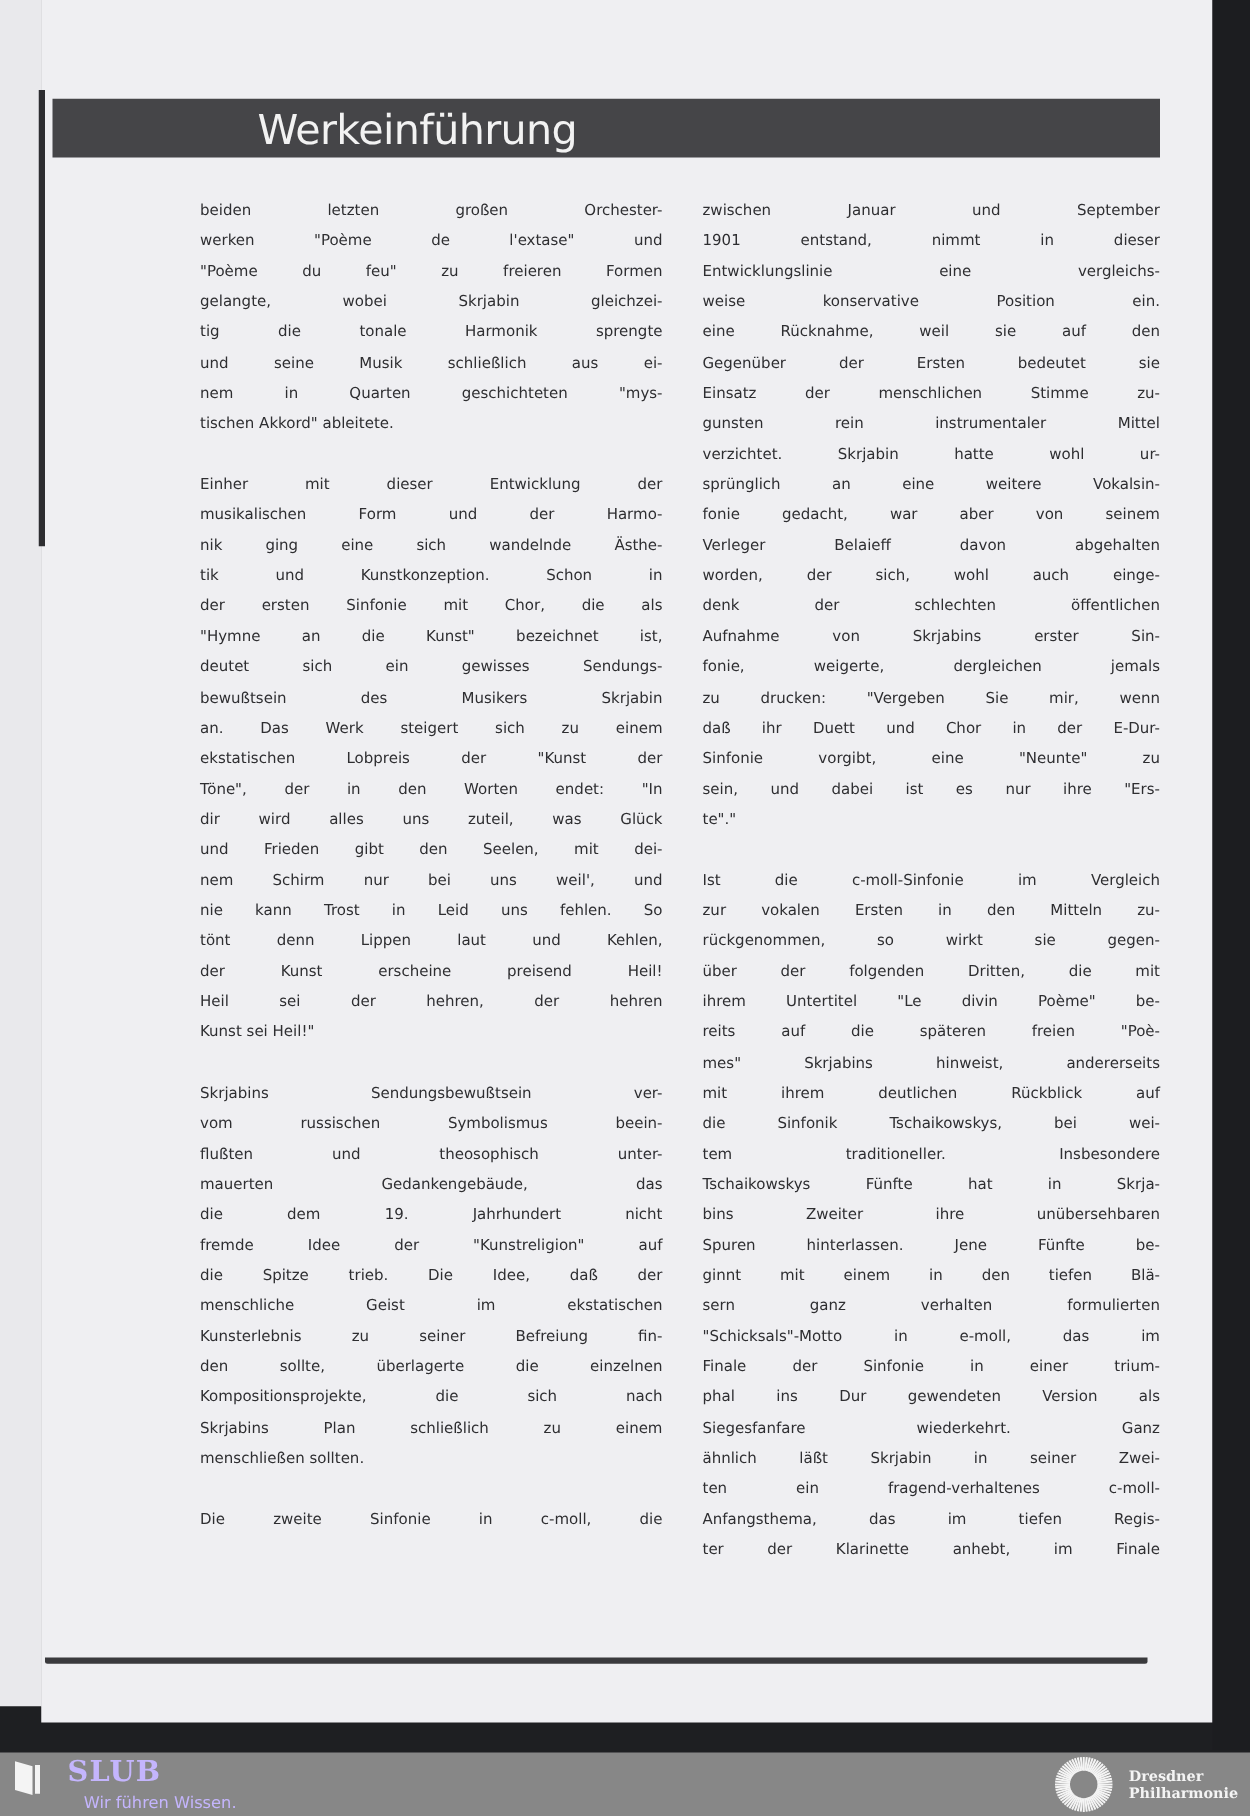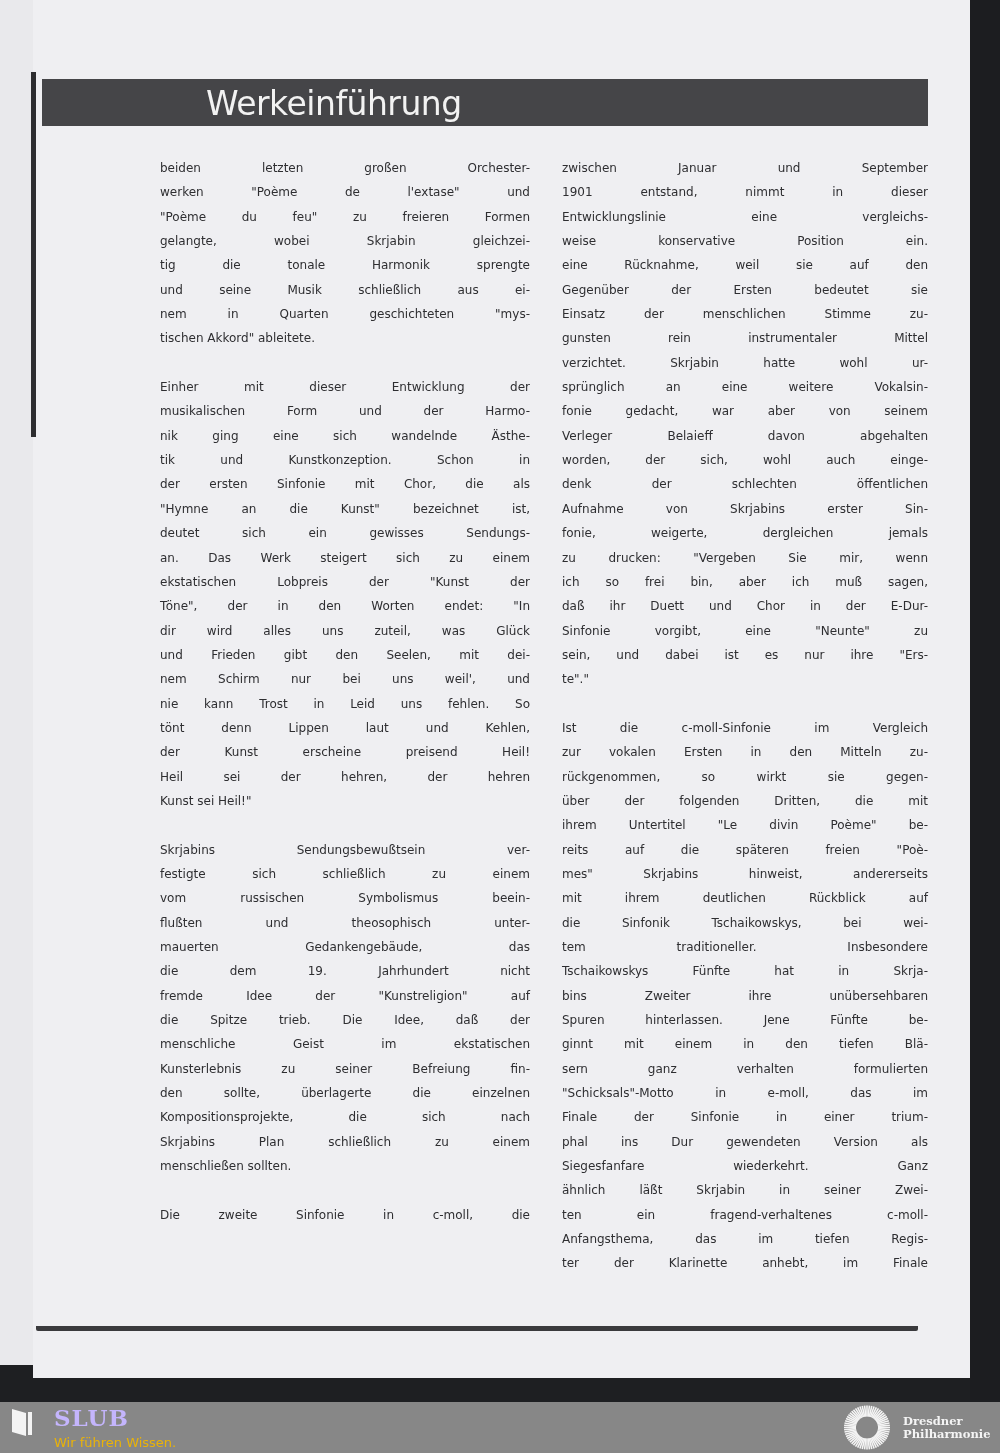--- a/index.html
+++ b/index.html
@@ -50,22 +50,22 @@
   }
   .footer {
     position:absolute; left:0; top:1402px; width:1000px; height:51px; background:#878787;
   }
   .slub-icon { position:absolute; left:9px; top:1407px; width:26px; height:30px; }
   .slub-name {
     position:absolute; left:54px; top:1404px; font-family:"DejaVu Serif", serif;
     font-size:23px; font-weight:bold; color:#c4b5fd; letter-spacing:1px;
   }
   .slub-tag {
-    position:absolute; left:54px; top:1435px; font-family:"DejaVu Sans", sans-serif;
-    font-size:13px; color:#eab308;
+    position:absolute; left:67px; top:1435px; font-family:"DejaVu Sans", sans-serif;
+    font-size:13px; color:#c4b5fd;
   }
   .dp-logo { position:absolute; left:842px; top:1404px; width:50px; height:47px; }
   .dp-name {
     position:absolute; left:903px; top:1415px; font-family:"DejaVu Serif", serif;
     font-size:11.5px; line-height:13px; color:#f4f4f4; font-weight:bold;
   }
 </style>
 </head>
 <body>
 
@@ -89,34 +89,34 @@
     <span class="line">nem in Quarten geschichteten "mys-</span>
     <span class="line last">tischen Akkord" ableitete.</span>
     <span class="gap"></span>
     <span class="line">Einher mit dieser Entwicklung der</span>
     <span class="line">musikalischen Form und der Harmo-</span>
     <span class="line">nik ging eine sich wandelnde Ästhe-</span>
     <span class="line">tik und Kunstkonzeption. Schon in</span>
     <span class="line">der ersten Sinfonie mit Chor, die als</span>
     <span class="line">"Hymne an die Kunst" bezeichnet ist,</span>
     <span class="line">deutet sich ein gewisses Sendungs-</span>
+    <span class="line">bewußtsein des Musikers Skrjabin</span>
     <span class="line">an. Das Werk steigert sich zu einem</span>
     <span class="line">ekstatischen Lobpreis der "Kunst der</span>
     <span class="line">Töne", der in den Worten endet: "In</span>
     <span class="line">dir wird alles uns zuteil, was Glück</span>
     <span class="line">und Frieden gibt den Seelen, mit dei-</span>
     <span class="line">nem Schirm nur bei uns weil', und</span>
     <span class="line">nie kann Trost in Leid uns fehlen. So</span>
     <span class="line">tönt denn Lippen laut und Kehlen,</span>
     <span class="line">der Kunst erscheine preisend Heil!</span>
     <span class="line">Heil sei der hehren, der hehren</span>
     <span class="line last">Kunst sei Heil!"</span>
     <span class="gap"></span>
     <span class="line">Skrjabins Sendungsbewußtsein ver-</span>
-    <span class="line">festigte sich schließlich zu einem</span>
     <span class="line">vom russischen Symbolismus beein-</span>
     <span class="line">flußten und theosophisch unter-</span>
     <span class="line">mauerten Gedankengebäude, das</span>
     <span class="line">die dem 19. Jahrhundert nicht</span>
     <span class="line">fremde Idee der "Kunstreligion" auf</span>
     <span class="line">die Spitze trieb. Die Idee, daß der</span>
     <span class="line">menschliche Geist im ekstatischen</span>
     <span class="line">Kunsterlebnis zu seiner Befreiung fin-</span>
     <span class="line">den sollte, überlagerte die einzelnen</span>
     <span class="line">Kompositionsprojekte, die sich nach</span>
@@ -136,21 +136,20 @@
     <span class="line">gunsten rein instrumentaler Mittel</span>
     <span class="line">verzichtet. Skrjabin hatte wohl ur-</span>
     <span class="line">sprünglich an eine weitere Vokalsin-</span>
     <span class="line">fonie gedacht, war aber von seinem</span>
     <span class="line">Verleger Belaieff davon abgehalten</span>
     <span class="line">worden, der sich, wohl auch einge-</span>
     <span class="line">denk der schlechten öffentlichen</span>
     <span class="line">Aufnahme von Skrjabins erster Sin-</span>
     <span class="line">fonie, weigerte, dergleichen jemals</span>
     <span class="line">zu drucken: "Vergeben Sie mir, wenn</span>
-    <span class="line">ich so frei bin, aber ich muß sagen,</span>
     <span class="line">daß ihr Duett und Chor in der E-Dur-</span>
     <span class="line">Sinfonie vorgibt, eine "Neunte" zu</span>
     <span class="line">sein, und dabei ist es nur ihre "Ers-</span>
     <span class="line last">te"."</span>
     <span class="gap"></span>
     <span class="line">Ist die c-moll-Sinfonie im Vergleich</span>
     <span class="line">zur vokalen Ersten in den Mitteln zu-</span>
     <span class="line">rückgenommen, so wirkt sie gegen-</span>
     <span class="line">über der folgenden Dritten, die mit</span>
     <span class="line">ihrem Untertitel "Le divin Poème" be-</span>

